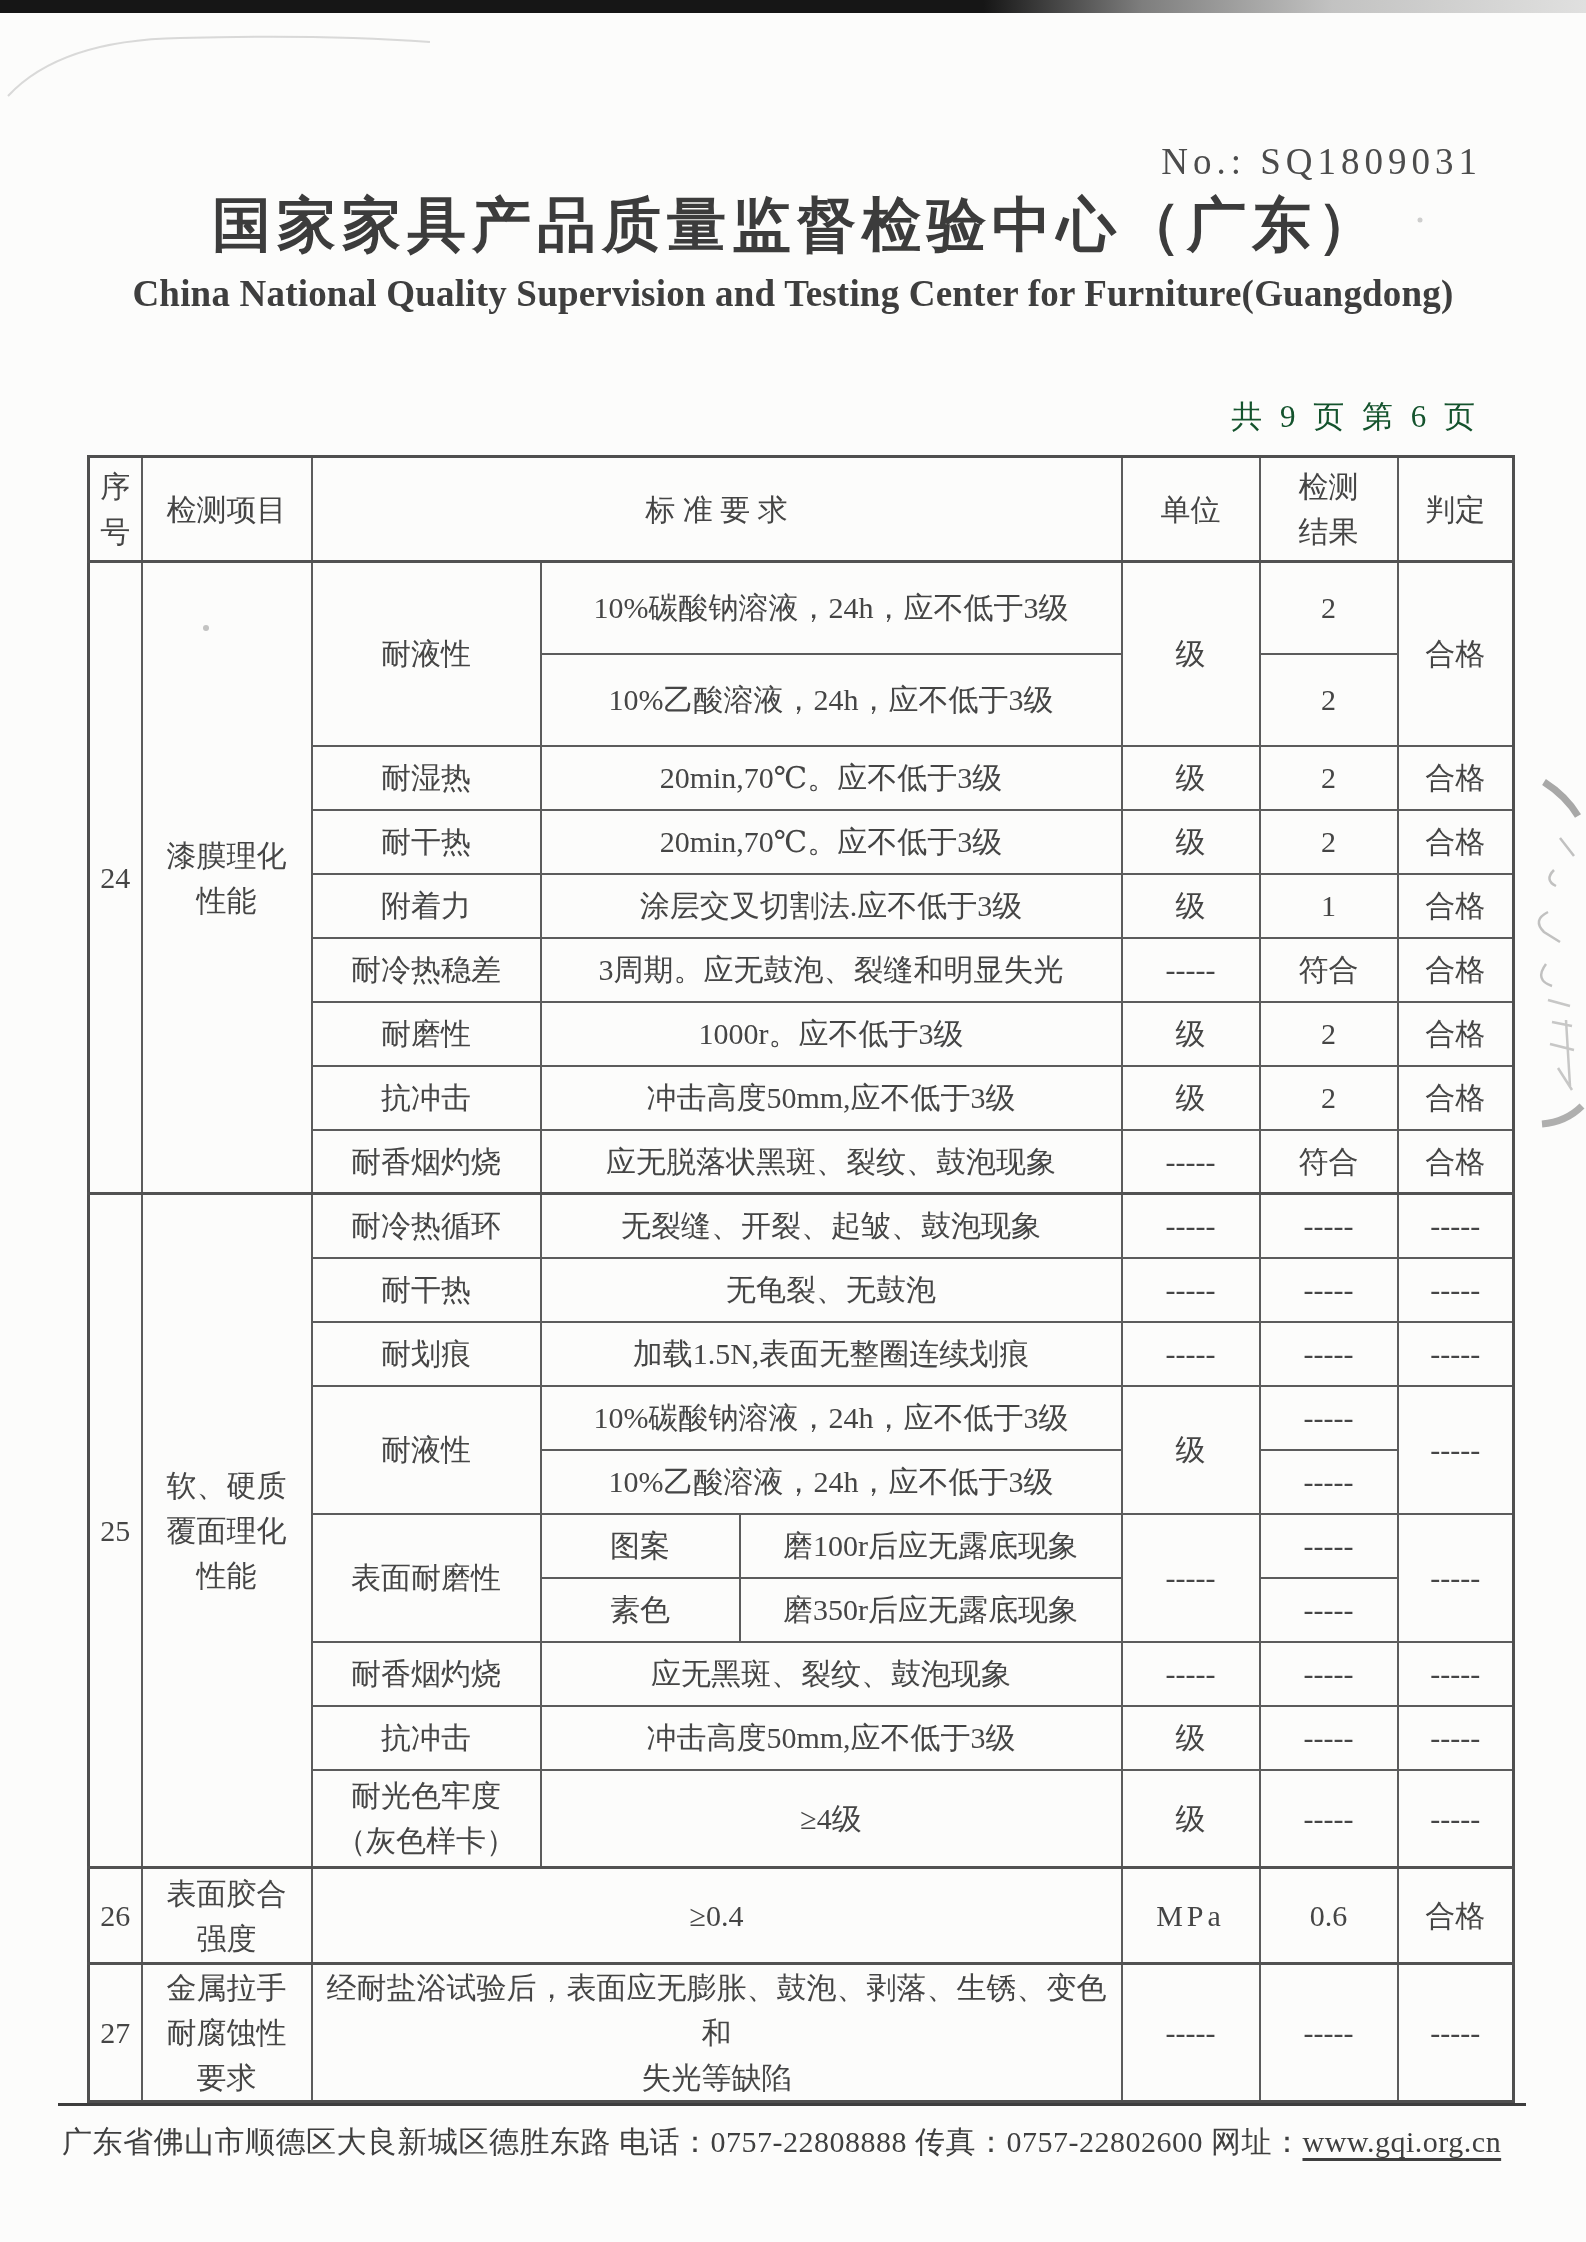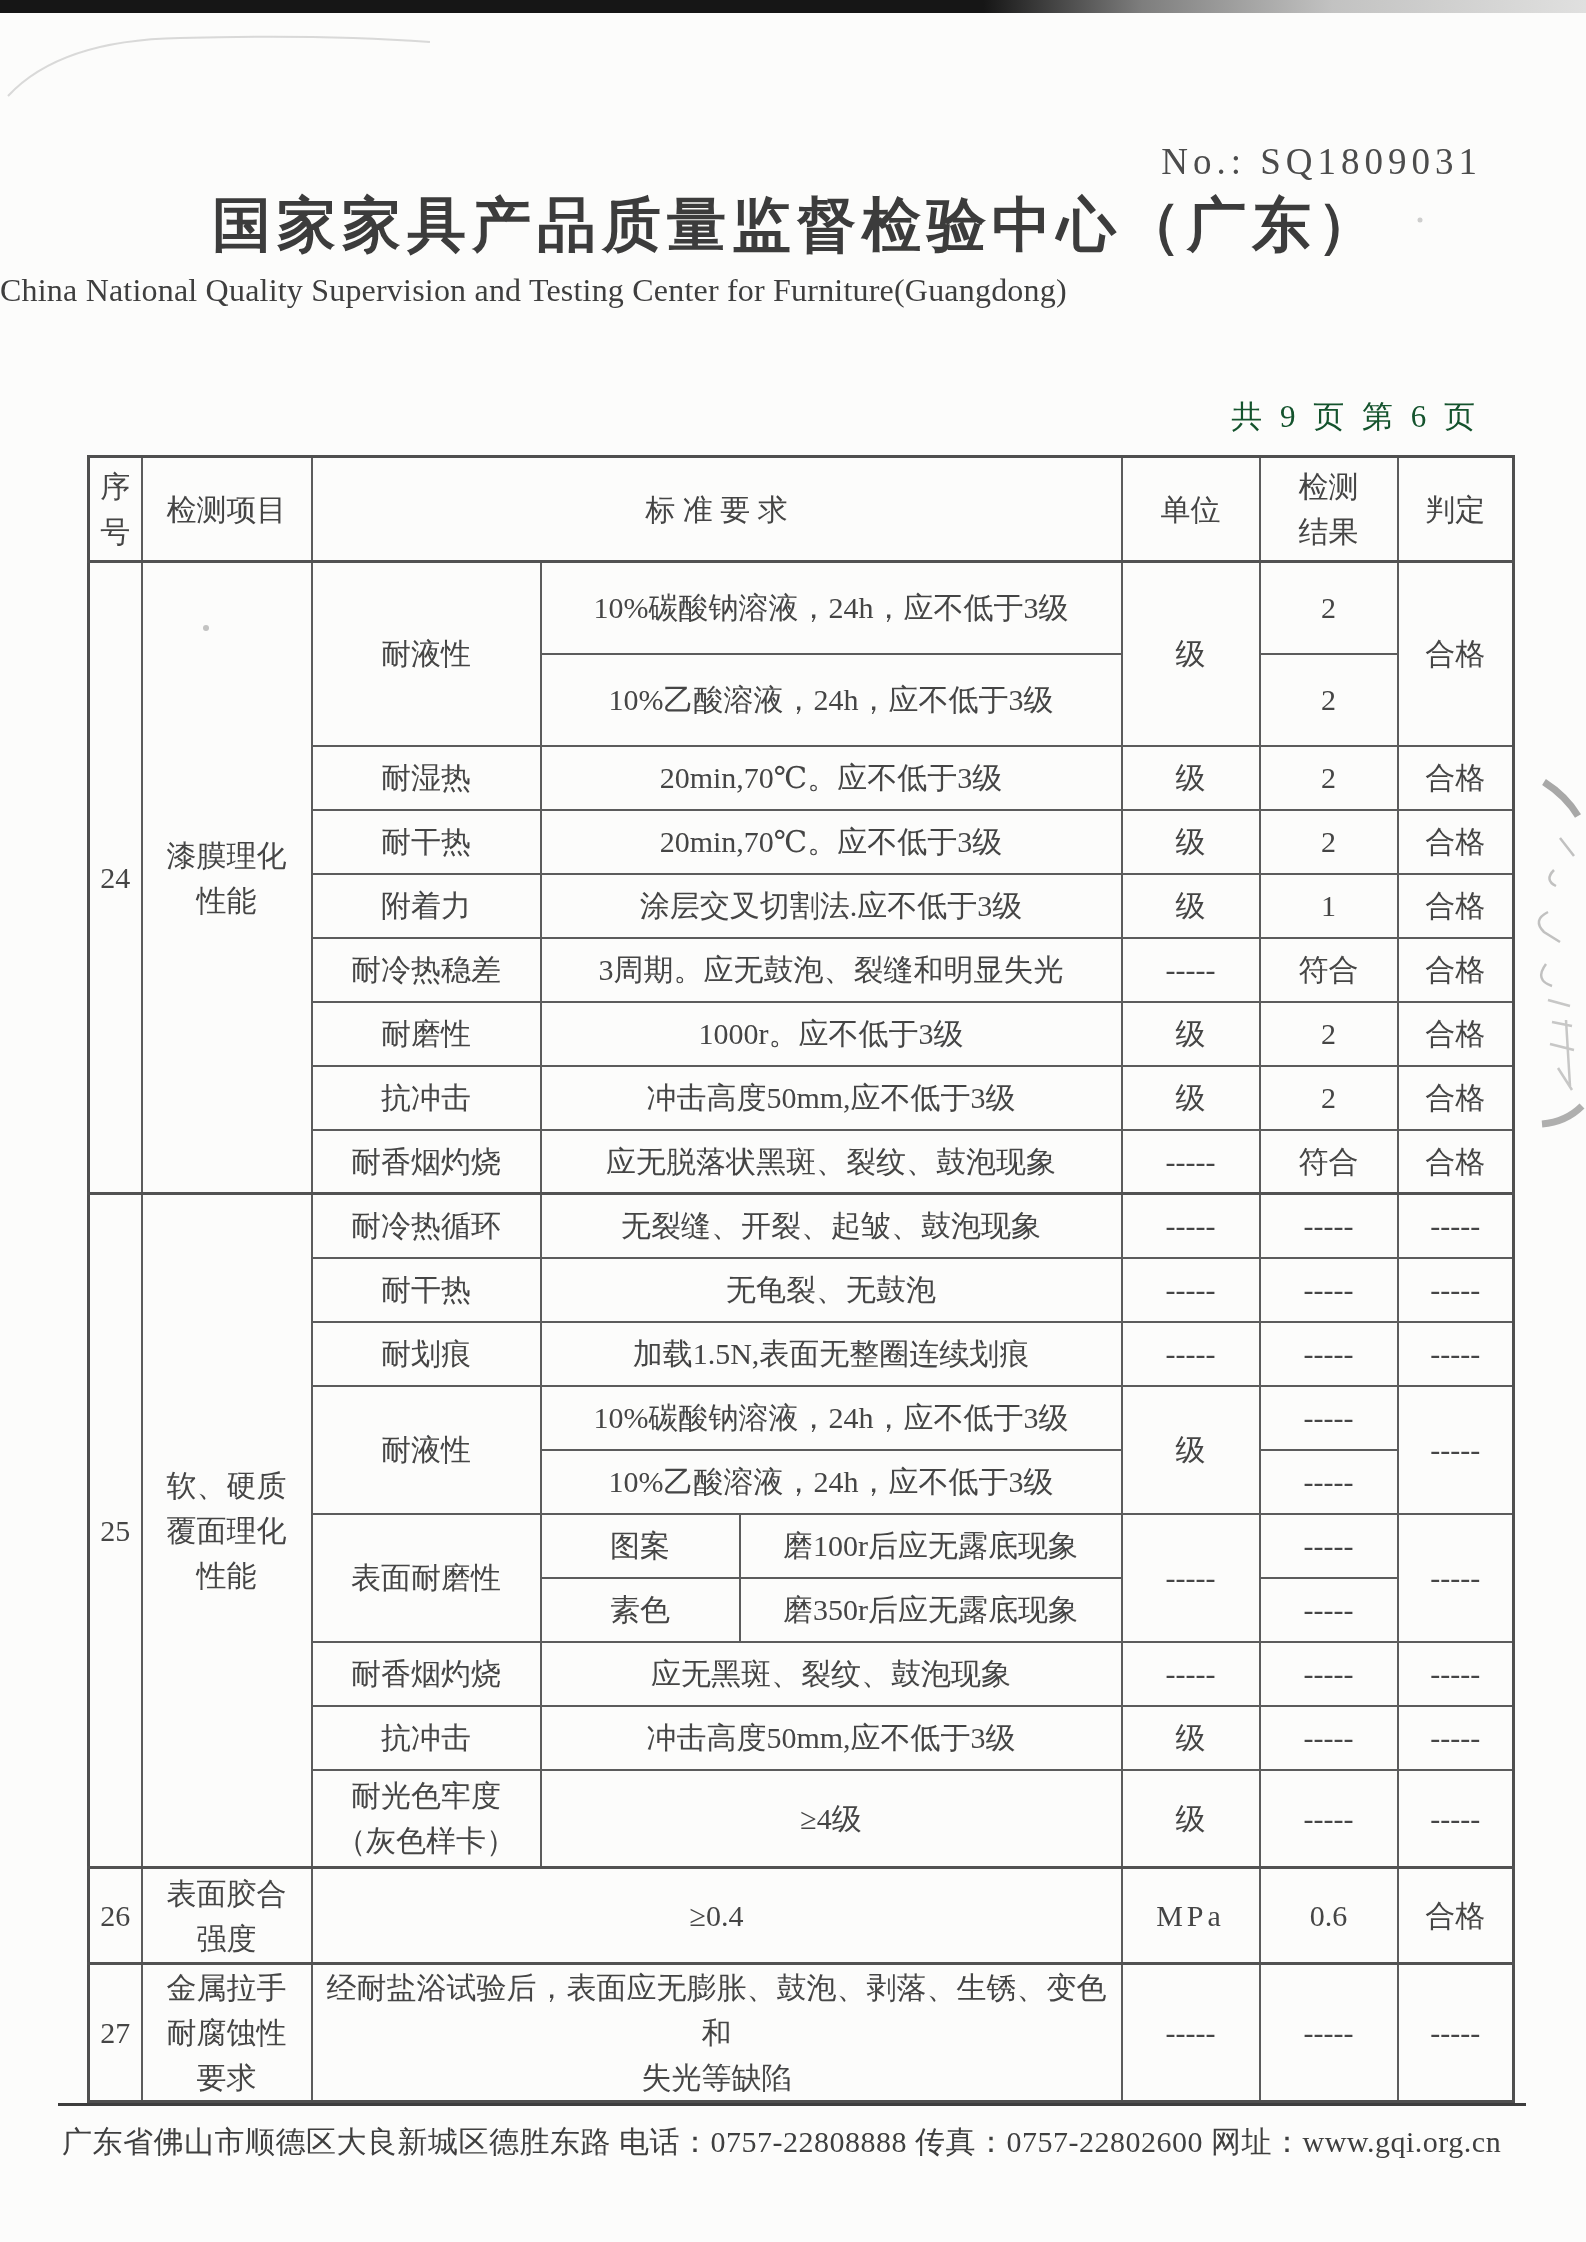--- a/index.html
+++ b/index.html
@@ -23,21 +23,21 @@
     font-size:37px;letter-spacing:5px;color:#4c4c4c;
   }
   .title-cn{
     position:absolute;top:182px;left:0;width:100%;
     text-align:center;margin:4px;
     font-size:59px;font-weight:bold;letter-spacing:6px;color:#3c3c3c;
     white-space:nowrap;
   }
   .title-en{
     position:absolute;top:272px;left:0;width:100%;
-    text-align:left;font-size:32px;font-weight:normal;color:#3e3e3e;letter-spacing:0.2px;
+    text-align:center;font-size:37px;font-weight:bold;color:#3e3e3e;letter-spacing:0.2px;
   }
   .report-title{
     position:absolute;top:306px;left:0;width:100%;
     text-align:center;white-space:nowrap;
   }
   .rt-cn{font-size:69px;font-weight:bold;letter-spacing:12px;color:#383838;}
   .rt-en{font-size:31px;font-weight:bold;color:#3e3e3e;margin-left:6px;}
   .page-info{
     position:absolute;top:396px;right:106px;
     font-size:31px;letter-spacing:5px;color:#14532d;
@@ -61,21 +61,21 @@
   td.unit-sp{letter-spacing:4px;}
   tr.h105{height:105px;} tr.h92{height:92px;} tr.h64{height:64px;}
   tr.h98{height:98px;} tr.h96{height:96px;} tr.h120{height:120px;}
   .footer-line{
     position:absolute;top:2103px;left:58px;width:1468px;height:3px;background:#3d3d3d;
   }
   .footer-text{
     position:absolute;top:2122px;left:62px;width:1468px;
     font-size:30px;color:#3f3f3f;letter-spacing:0.5px;white-space:nowrap;
   }
-  .footer-text .url{text-underline-offset:6px;}
+  .footer-text .url{text-decoration:underline;text-underline-offset:6px;}
 </style>
 </head>
 <body>
 
 <div class="page">
 
   <div class="scan-band"></div>
 
   <div class="report-no">No.: SQ1809031</div>
 

